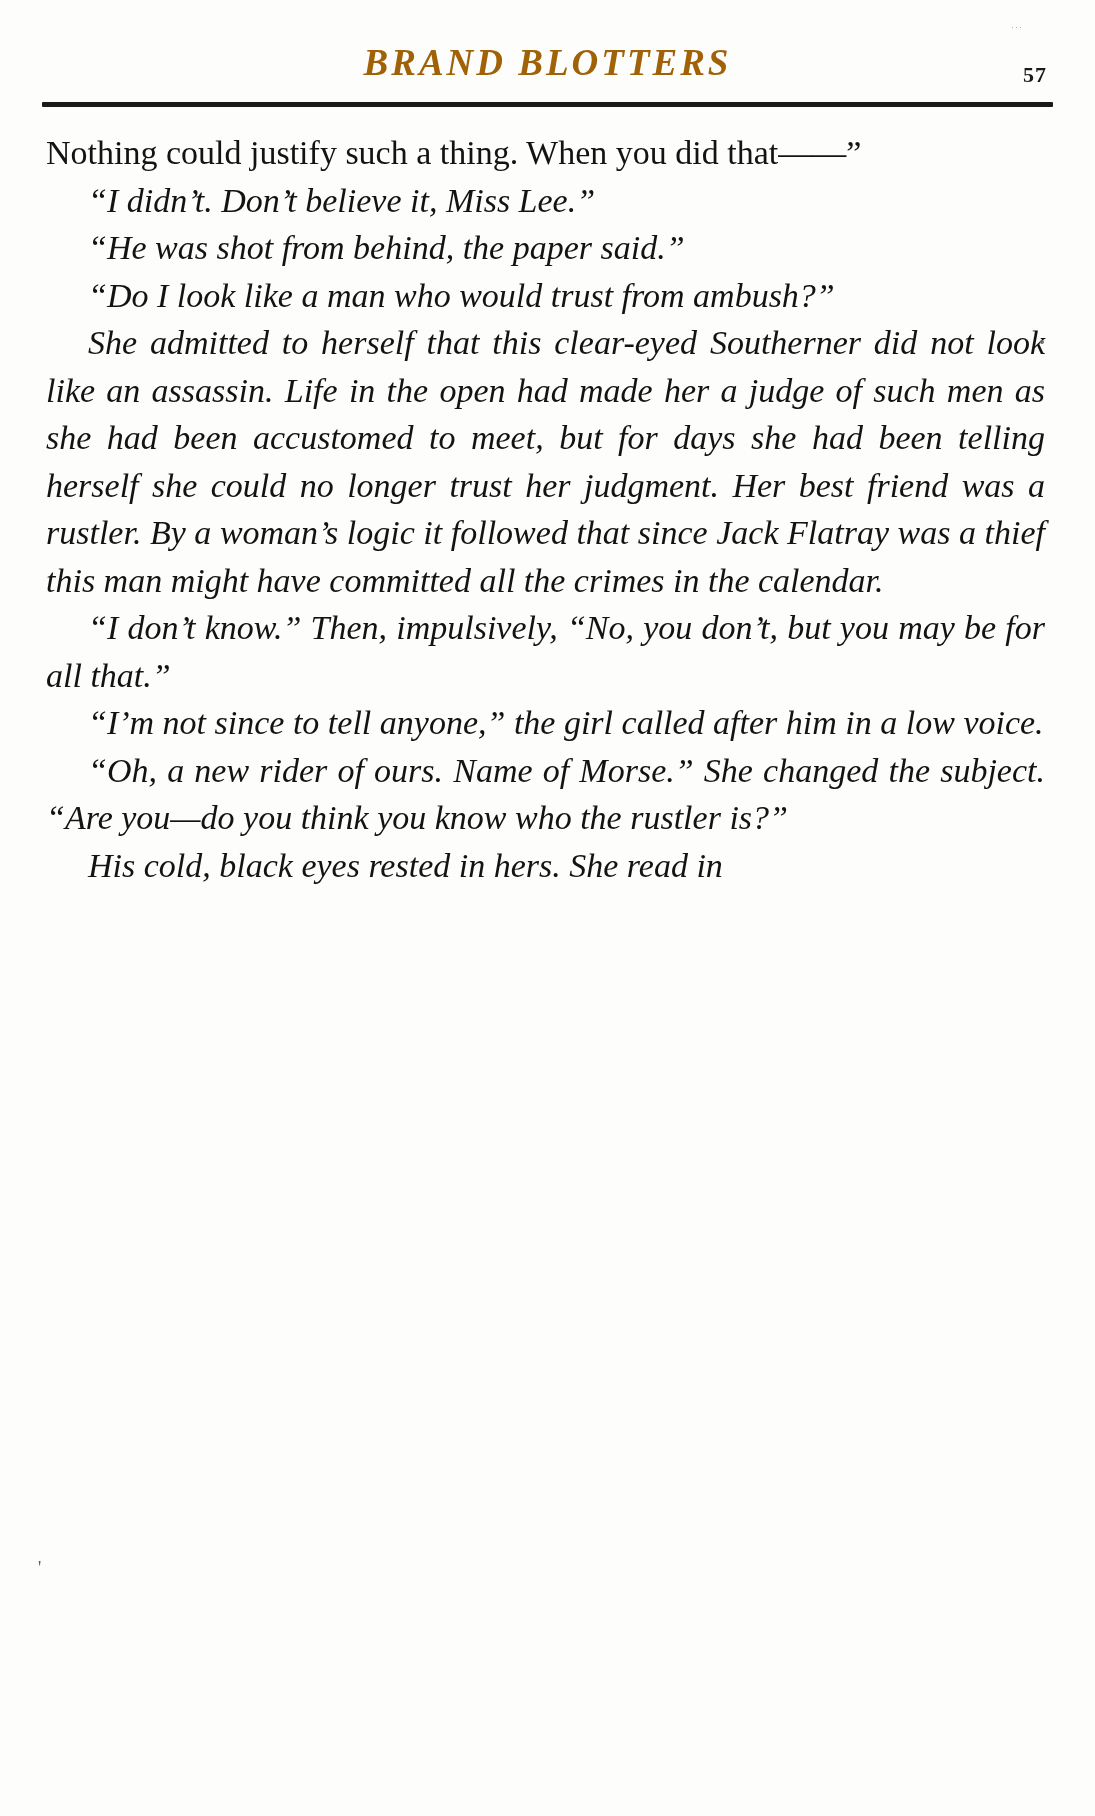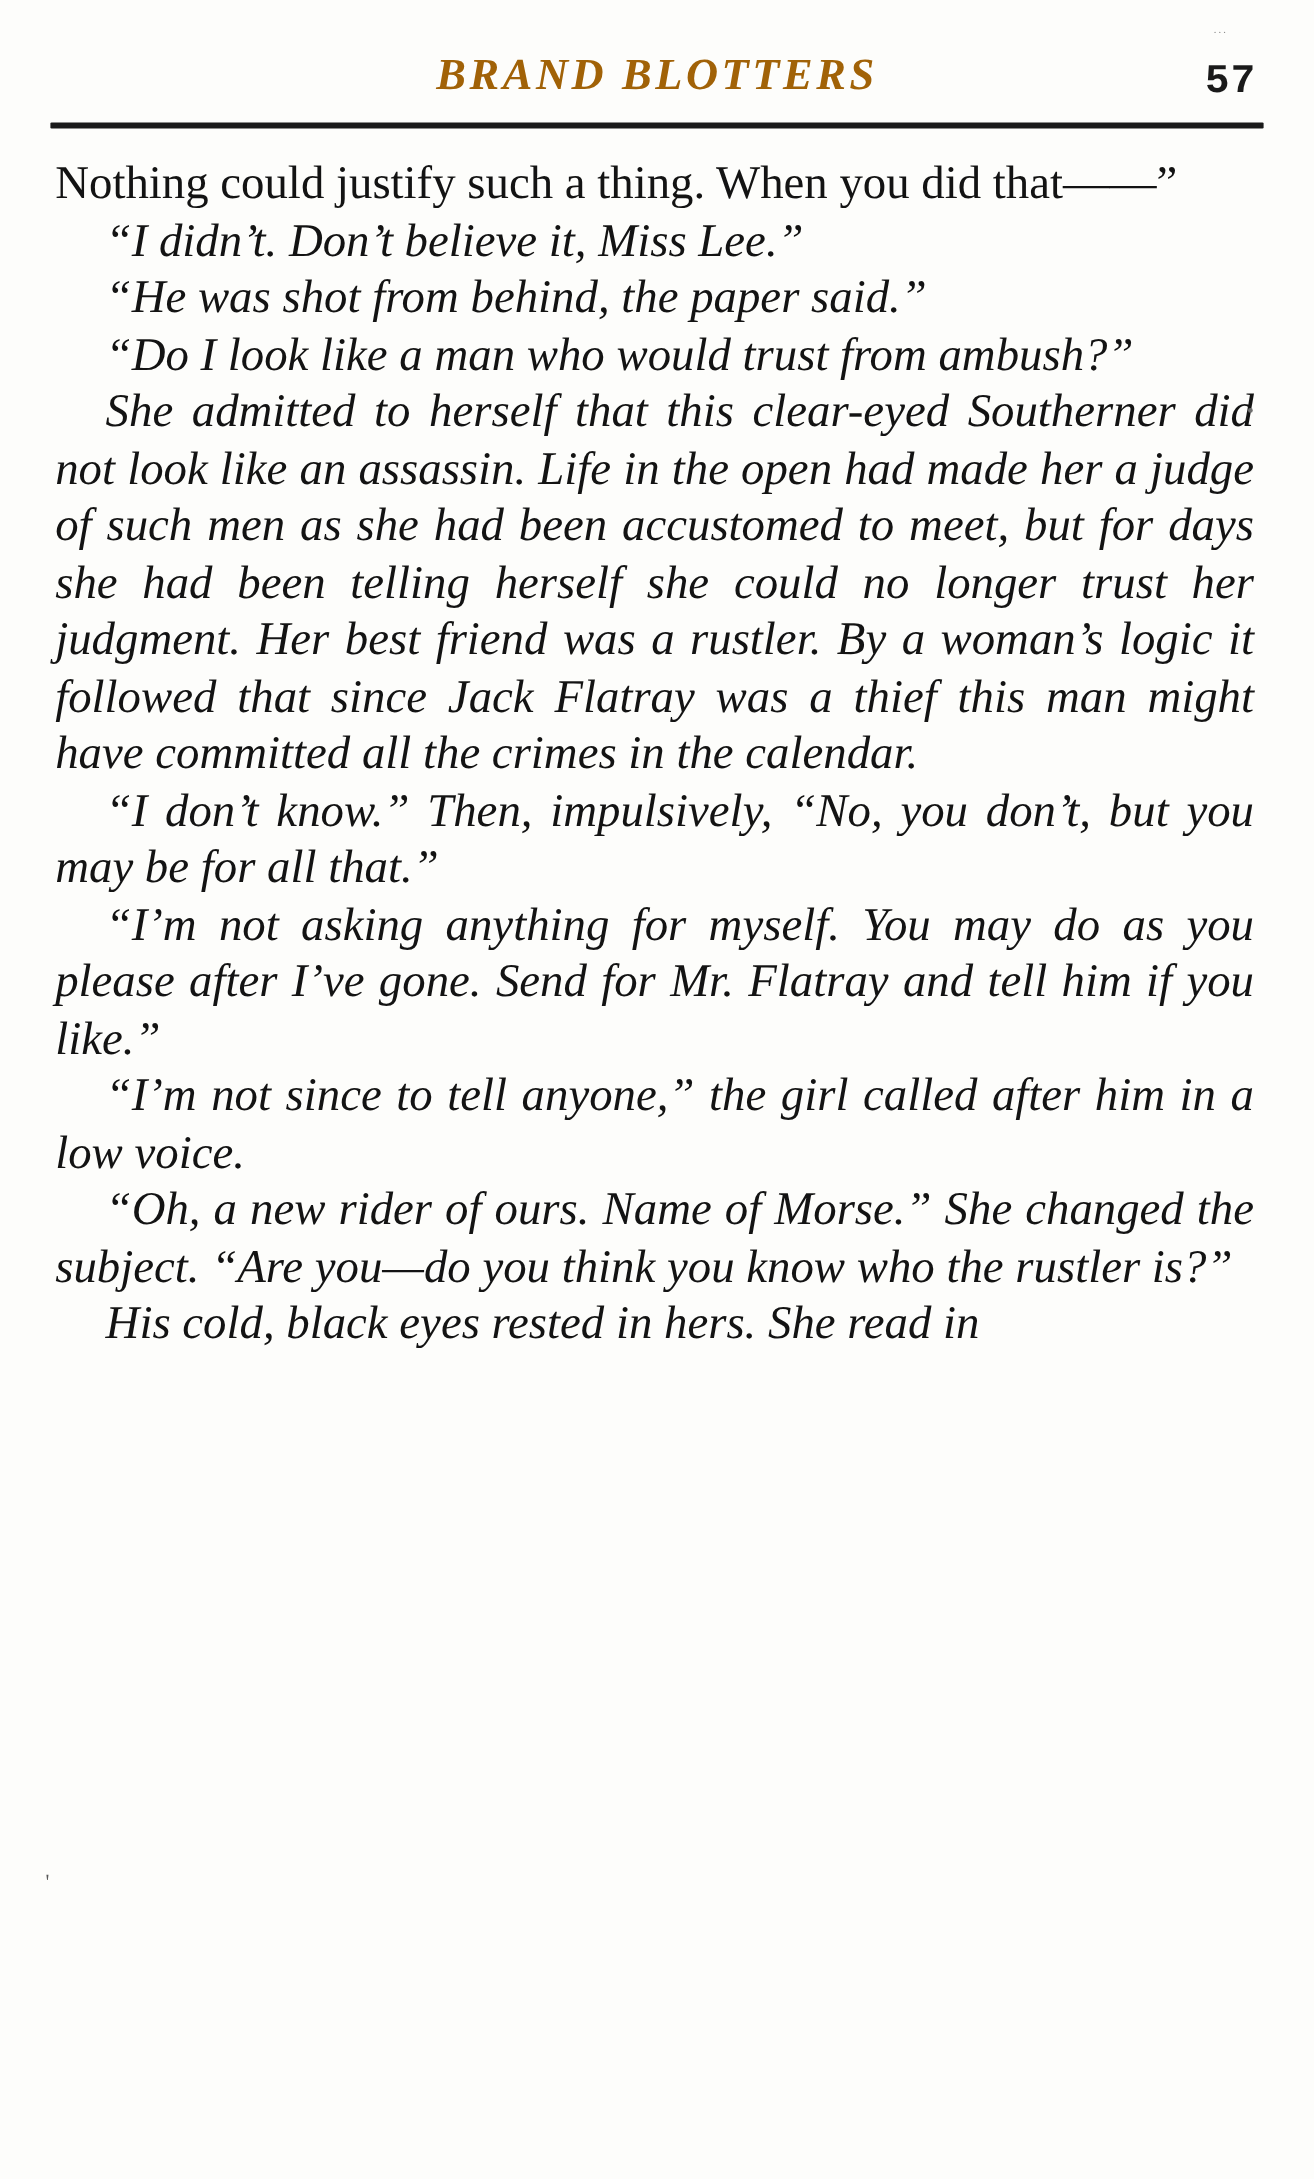--- a/index.html
+++ b/index.html
@@ -38,43 +38,43 @@
     font-size: 37px;
     letter-spacing: 3px;
     color: #a16207;
     padding-bottom: 12px;
     white-space: nowrap;
   }
   .page-number {
     position: absolute;
     right: 0px;
     bottom: 8px;
-    font-family: Liberation Mono, monospace;
+    font-family: Liberation Serif, serif;
     font-weight: bold;
-    font-size: 34px;
+    font-size: 22px;
     color: #1a1a1a;
     letter-spacing: 1px;
   }
   .speck {
     position: absolute;
     right: 24px;
     top: 22px;
     font-size: 9px;
     color: #8d8d8d;
     letter-spacing: 1px;
   }
   .rule {
     margin: 6px 42px 0 42px;
     height: 5px;
     background: #1a1a1a;
     border-radius: 1px;
   }
   .body-text {
     margin: 22px 50px 0 46px;
-    font-size: 39px;
+    font-size: 34px;
     line-height: 47.5px;
     text-align: justify;
     text-justify: inter-word;
     color: #131313;
   }
   .para {
     margin: 0;
     text-indent: 0;
   }
   .para.indent {
@@ -114,21 +114,20 @@
 
   <div class="rule"></div>
 
   <div class="body-text">
     <p class="para">Nothing could justify such a thing.  When you did that——”</p>
     <p class="para indent">“I didn’t.  Don’t believe it, Miss Lee.”</p>
     <p class="para indent">“He was shot from behind, the paper said.”</p>
     <p class="para indent">“Do I look like a man who would trust from ambush?”</p>
     <p class="para indent">She admitted to herself that this clear-eyed Southerner did not look like an assassin.  Life in the open had made her a judge of such men as she had been accustomed to meet, but for days she had been telling herself she could no longer trust her judgment.  Her best friend was a rustler.  By a woman’s logic it followed that since Jack Flatray was a thief this man might have committed all the crimes in the calendar.</p>
     <p class="para indent">“I don’t know.”  Then, impulsively, “No, you don’t, but you may be for all that.”</p>
-    <p class="para indent">“I’m not asking anything for myself.  You may do as you please after I’ve gone.  Send for Mr. Flatray and tell him if you like.”</p>
     <p class="para indent">“I’m not since to tell anyone,” the girl called after him in a low voice.</p>
     <p class="para indent">“Oh, a new rider of ours.  Name of Morse.”  She changed the subject.  “Are you—do you think you know who the rustler is?”</p>
     <p class="para indent last">His cold, black eyes rested in hers.  She read in</p>
   </div>
 
   <div class="edge-mark">'</div>
   <div class="dot-mark"></div>
 
 </div>
 

